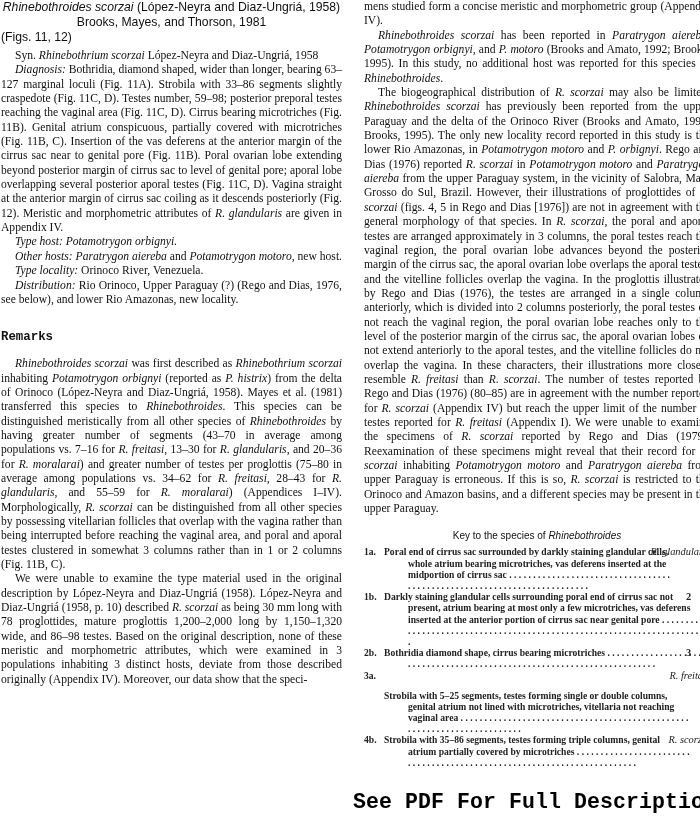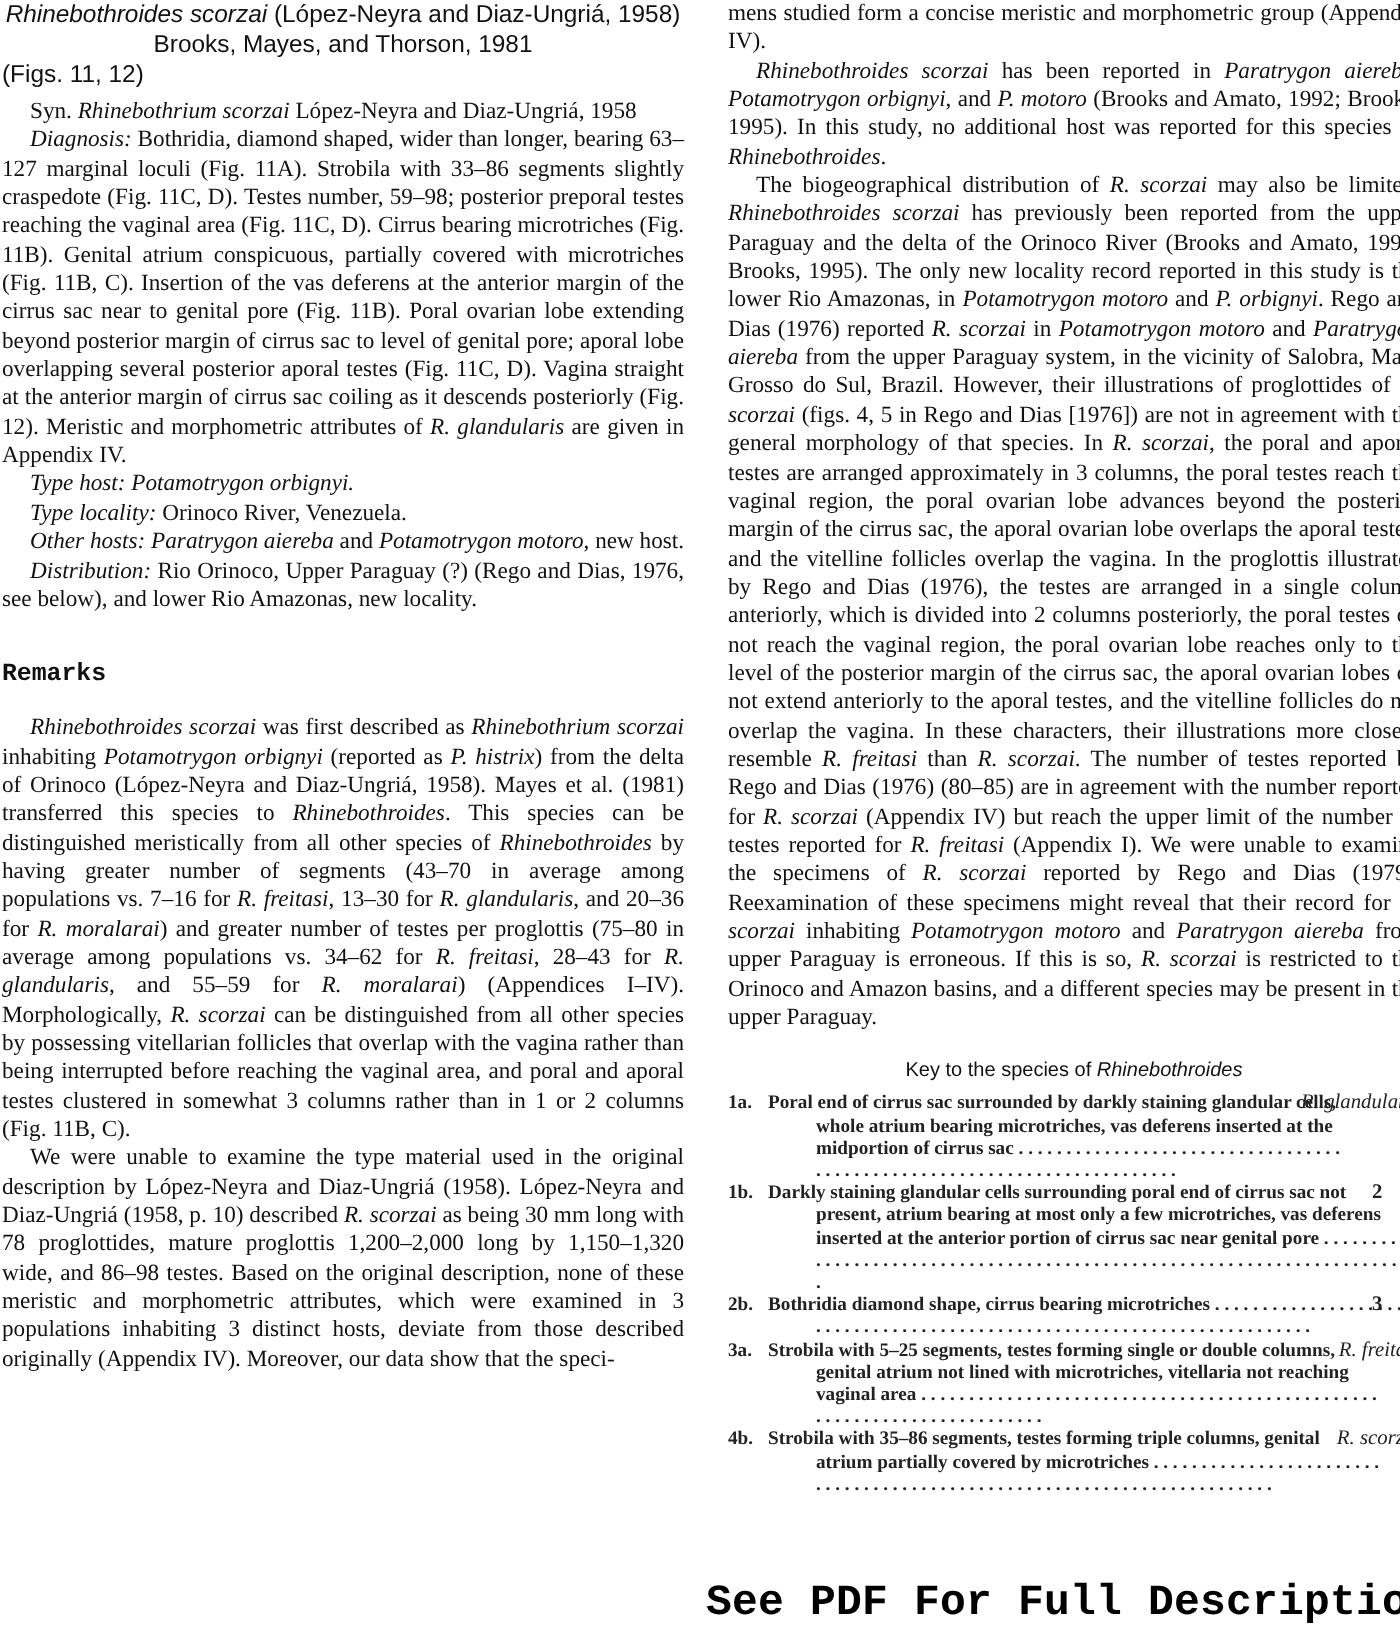--- a/index.html
+++ b/index.html
@@ -33,23 +33,23 @@
 <div class="col col-left">
   <p class="title"><i>Rhinebothroides scorzai</i><span> (López-Neyra and Diaz-Ungriá, 1958) Brooks, Mayes, and Thorson, 1981</span></p>
   <p class="figs">(Figs. 11, 12)</p>
 
   <p class="indent"><span>Syn. </span><i>Rhinebothrium scorzai</i><span> López-Neyra and Diaz-Ungriá, 1958</span></p>
 
   <p class="indent"><i>Diagnosis:</i><span> Bothridia, diamond shaped, wider than longer, bearing 63–127 marginal loculi (Fig. 11A). Strobila with 33–86 segments slightly craspedote (Fig. 11C, D). Testes number, 59–98; posterior preporal testes reaching the vaginal area (Fig. 11C, D). Cirrus bearing microtriches (Fig. 11B). Genital atrium conspicuous, partially covered with microtriches (Fig. 11B, C). Insertion of the vas deferens at the anterior margin of the cirrus sac near to genital pore (Fig. 11B). Poral ovarian lobe extending beyond posterior margin of cirrus sac to level of genital pore; aporal lobe overlapping several posterior aporal testes (Fig. 11C, D). Vagina straight at the anterior margin of cirrus sac coiling as it descends posteriorly (Fig. 12). Meristic and morphometric attributes of </span><i>R. glandularis</i><span> are given in Appendix IV.</span></p>
 
   <p class="indent"><i>Type host:</i><i> Potamotrygon orbignyi.</i></p>
 
+  <p class="indent"><i>Other hosts:</i><i> Paratrygon aiereba</i><span> and </span><i>Potamotrygon motoro</i><span>, new host.</span></p>
+
   <p class="indent"><i>Type locality:</i><span> Orinoco River, Venezuela.</span></p>
-
-  <p class="indent"><i>Other hosts:</i><i> Paratrygon aiereba</i><span> and </span><i>Potamotrygon motoro</i><span>, new host.</span></p>
 
   <p class="indent"><i>Distribution:</i><span> Rio Orinoco, Upper Paraguay (?) (Rego and Dias, 1976, see below), and lower Rio Amazonas, new locality.</span></p>
 
   <p class="remarks">Remarks</p>
 
   <p class="indent rich"><i>Rhinebothroides scorzai</i><span> was first described as </span><i>Rhinebothrium scorzai</i><span> inhabiting </span><i>Potamotrygon orbignyi</i><span> (reported as </span><i>P. histrix</i><span>) from the delta of Orinoco (López-Neyra and Diaz-Ungriá, 1958). Mayes et al. (1981) transferred this species to </span><i>Rhinebothroides</i><span>. This species can be distinguished meristically from all other species of </span><i>Rhinebothroides</i><span> by having greater number of segments (43–70 in average among populations vs. 7–16 for </span><i>R. freitasi</i><span>, 13–30 for </span><i>R. glandularis</i><span>, and 20–36 for </span><i>R. moralarai</i><span>) and greater number of testes per proglottis (75–80 in average among populations vs. 34–62 for </span><i>R. freitasi</i><span>, 28–43 for </span><i>R. glandularis</i><span>, and 55–59 for </span><i>R. moralarai</i><span>) (Appendices I–IV). Morphologically, </span><i>R. scorzai</i><span> can be distinguished from all other species by possessing vitellarian follicles that overlap with the vagina rather than being interrupted before reaching the vaginal area, and poral and aporal testes clustered in somewhat 3 columns rather than in 1 or 2 columns (Fig. 11B, C).</span></p>
   <p class="indent rich"><span>We were unable to examine the type material used in the original description by López-Neyra and Diaz-Ungriá (1958). López-Neyra and Diaz-Ungriá (1958, p. 10) described </span><i>R. scorzai</i><span> as being 30 mm long with 78 proglottides, mature proglottis 1,200–2,000 long by 1,150–1,320 wide, and 86–98 testes. Based on the original description, none of these meristic and morphometric attributes, which were examined in 3 populations inhabiting 3 distinct hosts, deviate from those described originally (Appendix IV). Moreover, our data show that the speci-</span></p>
 </div>
 
 <div class="col col-right">
@@ -84,21 +84,21 @@
           <div class="key-line">
             <span class="dots" style="white-space: normal; overflow: visible;"><span>Bothridia diamond shape, cirrus bearing microtriches</span></span>
             <span class="key-result num">3</span>
           </div>
         </div>
       </div>
       <div class="key-item">
         <span class="key-num">3a.</span>
         <div class="key-text">
           <div class="key-line">
-            <span class="dots" style="white-space: normal; overflow: visible;"><span>Strobila with 5–25 segments, testes forming single or double columns, genital atrium not lined with microtriches, vitellaria not reaching vaginal area</span></span>
+            <span class="dots" style="white-space: normal; overflow: visible; margin-top: 20px;"><span>Strobila with 5–25 segments, testes forming single or double columns, genital atrium not lined with microtriches, vitellaria not reaching vaginal area</span></span>
             <span class="key-result">R. freitasi</span>
           </div>
         </div>
       </div>
       <div class="key-item">
         <span class="key-num">4b.</span>
         <div class="key-text">
           <div class="key-line">
             <span class="dots" style="white-space: normal; overflow: visible;"><span>Strobila with 35–86 segments, testes forming triple columns, genital atrium partially covered by microtriches</span></span>
             <span class="key-result">R. scorzai</span>

